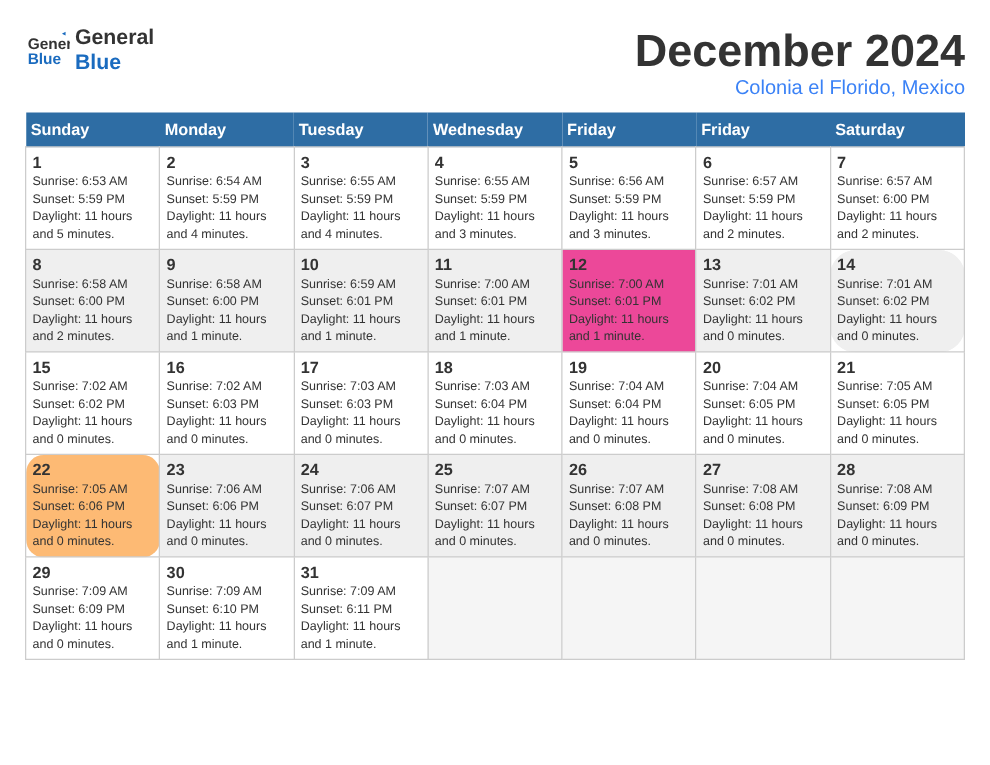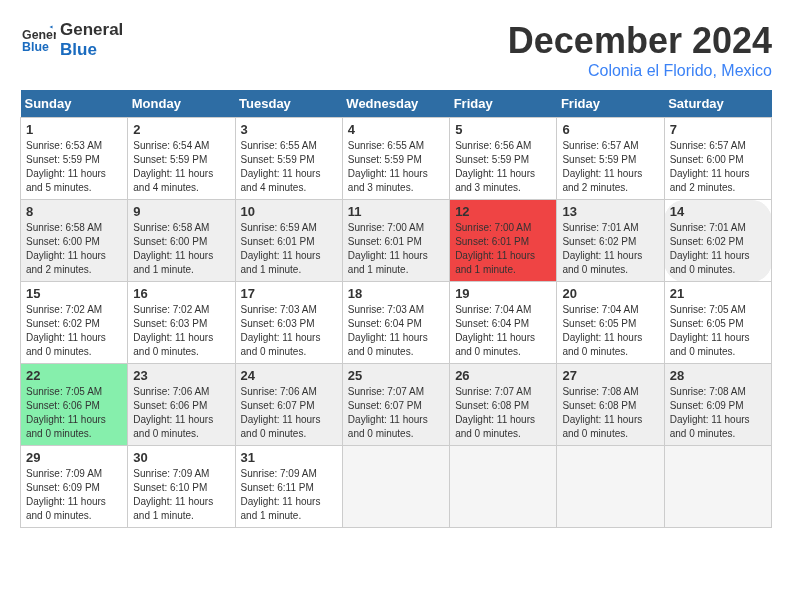--- a/index.html
+++ b/index.html
@@ -199,21 +199,21 @@
         </div>
       </td>
         <td style="background: rgb(239, 239, 239);">
         <span class="day-number">11</span>
         <div class="day-info">
           Sunrise: 7:00 AM<br>
           Sunset: 6:01 PM<br>
           Daylight: 11 hours and 1 minute.
         </div>
       </td>
-        <td style="background: #ef4444;">
+        <td style="background: #ec4899;">
         <span class="day-number">12</span>
         <div class="day-info">
           Sunrise: 7:00 AM<br>
           Sunset: 6:01 PM<br>
           Daylight: 11 hours and 1 minute.
         </div>
       </td>
         <td style="background: rgb(239, 239, 239); margin-left: 44px;">
         <span class="day-number">13</span>
         <div class="day-info">
@@ -283,21 +283,21 @@
         <td style="background: rgb(255, 255, 255);">
         <span class="day-number">21</span>
         <div class="day-info">
           Sunrise: 7:05 AM<br>
           Sunset: 6:05 PM<br>
           Daylight: 11 hours and 0 minutes.
         </div>
       </td>
       </tr>
       <tr style="background: rgb(239, 239, 239);">
-        <td style="background: #86efac;">
+        <td style="background: #fdba74; border-radius: 14px;">
         <span class="day-number">22</span>
         <div class="day-info">
           Sunrise: 7:05 AM<br>
           Sunset: 6:06 PM<br>
           Daylight: 11 hours and 0 minutes.
         </div>
       </td>
         <td style="background: rgb(239, 239, 239);">
         <span class="day-number">23</span>
         <div class="day-info">

